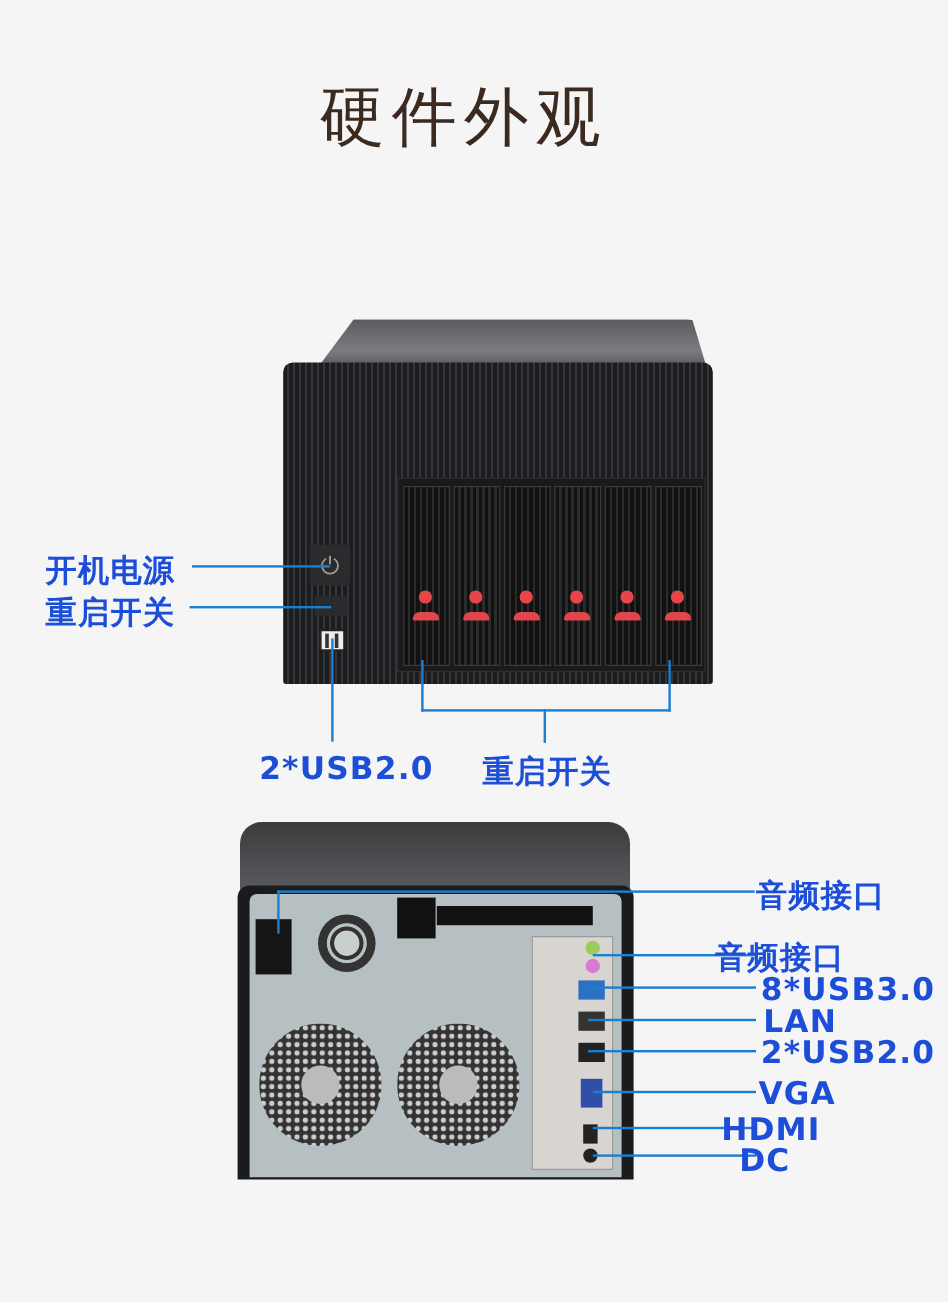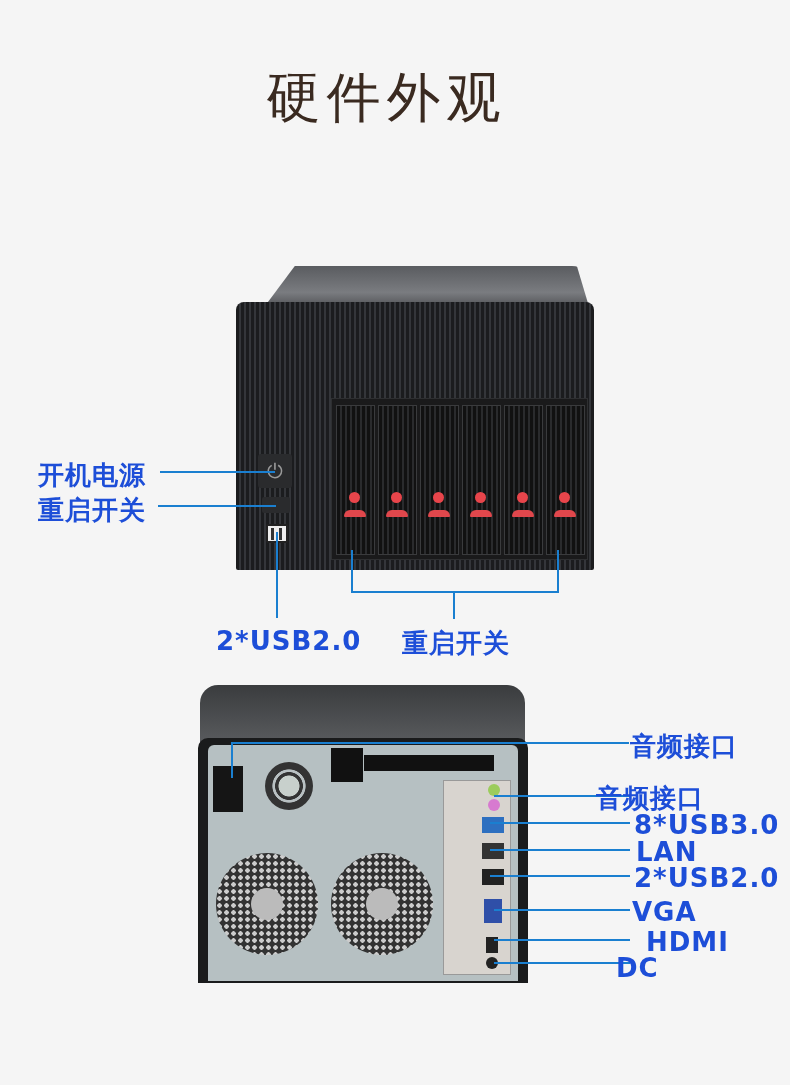--- a/index.html
+++ b/index.html
@@ -126,17 +126,17 @@
   <div class="abs line" style="left:490px;top:849px;width:140px;height:2px"></div>
   <div class="abs lbl" style="left:636px;top:837px">LAN</div>
 
   <div class="abs line" style="left:490px;top:875px;width:140px;height:2px"></div>
   <div class="abs lbl" style="left:634px;top:863px">2*USB2.0</div>
 
   <div class="abs line" style="left:494px;top:909px;width:136px;height:2px"></div>
   <div class="abs lbl" style="left:632px;top:897px">VGA</div>
 
   <div class="abs line" style="left:494px;top:939px;width:136px;height:2px"></div>
-  <div class="abs lbl" style="left:646px;top:927px">HDMI</div>
+  <div class="abs lbl" style="left:601px;top:927px">HDMI</div>
 
   <div class="abs line" style="left:494px;top:962px;width:136px;height:2px"></div>
   <div class="abs lbl" style="left:616px;top:953px">DC</div>
 </div>
 
 </body></html>

